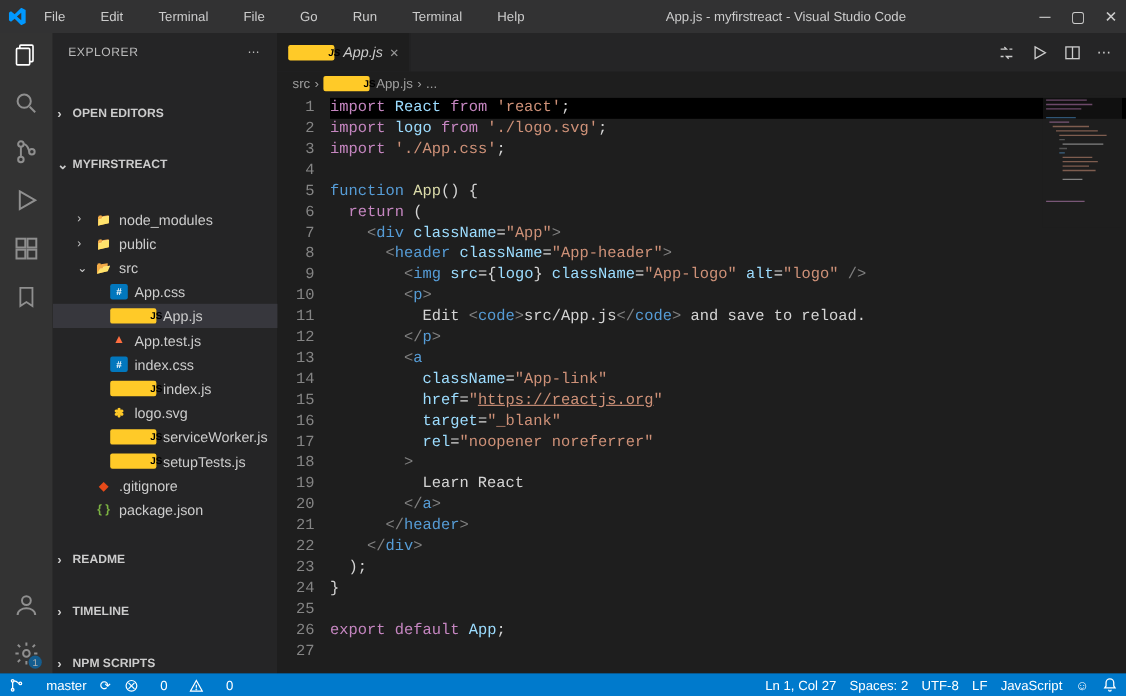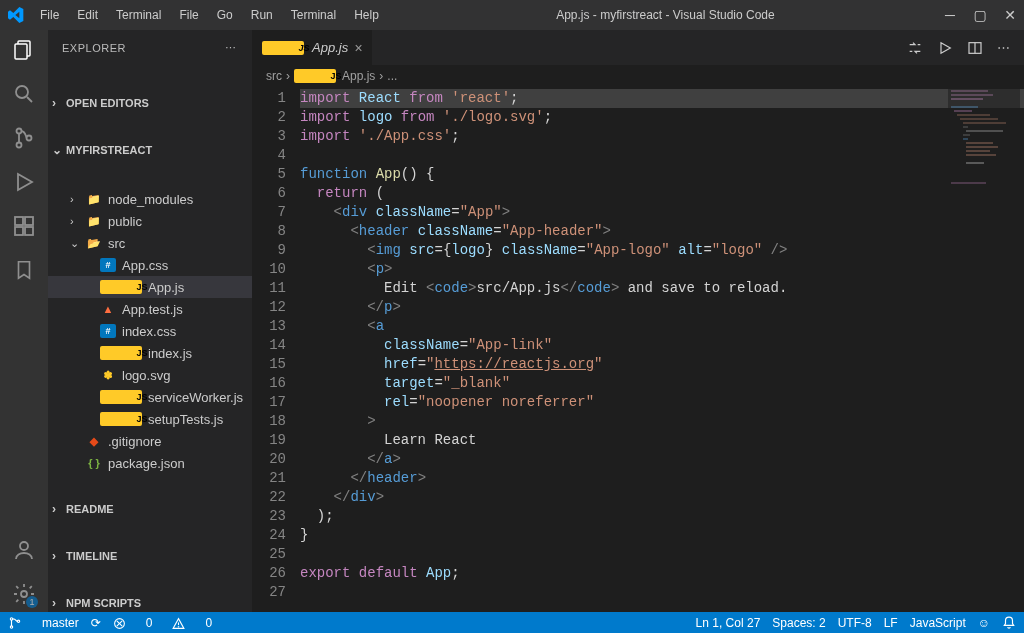--- a/index.html
+++ b/index.html
@@ -1,19 +1,19 @@
 <!DOCTYPE html>
 <html><head>
 <meta charset="utf-8">
 <style>
 * { margin: 0; padding: 0; box-sizing: border-box; }
 body { font-family: "Segoe UI", Arial, sans-serif; font-size: 13px; color: #cccccc; background: #1e1e1e; width: 1024px; height: 633px; overflow: hidden; position: relative; }
 .title-bar { height: 30px; background: #323233; display: flex; align-items: center; padding: 0 8px; }
 .vscode-logo { width: 16px; height: 16px; margin-right: 8px; }
-.menu { display: flex; gap: 2px; }
+.menu { display: flex; gap: 16px; }
 .menu-item { padding: 4px 8px; color: #cccccc; font-size: 12px; cursor: pointer; }
 .window-title { flex: 1; text-align: center; font-size: 12px; color: #cccccc; }
 .window-controls { display: flex; gap: 18px; align-items: center; }
 .wc { width: 12px; height: 12px; display: flex; align-items: center; justify-content: center; cursor: pointer; font-size: 14px; }
 .main-area { display: flex; height: 582px; }
 .activity-bar { width: 48px; background: #333333; display: flex; flex-direction: column; align-items: center; padding-top: 8px; gap: 20px; }
 .activity-icon { width: 24px; height: 24px; display: flex; align-items: center; justify-content: center; opacity: 0.6; cursor: pointer; color: #cccccc; }
 .activity-bar .spacer { flex: 1; }
 .badge { position: absolute; background: #007acc; border-radius: 8px; color: #fff; font-size: 9px; min-width: 12px; height: 12px; display: flex; align-items: center; justify-content: center; transform: translate(8px, 8px); }
 .sidebar { width: 204px; background: #252526; display: flex; flex-direction: column; gap: 29px; }
@@ -41,21 +41,21 @@
 .tab { display: flex; align-items: center; background: #1e1e1e; padding: 0 10px; gap: 6px; font-size: 13px; font-style: italic; border-right: 1px solid #252526; cursor: pointer; }
 .tab .close { font-size: 14px; opacity: 0.7; }
 .tab-bar-spacer { flex: 1; }
 .editor-actions { display: flex; align-items: center; gap: 14px; padding: 0 12px; }
 .breadcrumb { height: 22px; display: flex; align-items: center; padding: 0 14px; font-size: 12px; gap: 4px; color: #a0a0a0; }
 .code-area { display: flex; flex: 1; font-family: Consolas, 'Courier New', monospace; font-size: 14px; line-height: 19px; position: relative; }
 .gutter { width: 48px; text-align: right; padding-right: 14px; color: #858585; padding-top: 2px; user-select: none; }
 .gutter div { height: 19px; }
 .code-lines { flex: 1; padding-top: 2px; white-space: pre; overflow: hidden; }
 .code-lines .line { height: 19px; }
-.line.hl { background: #404040; }
+.line.hl { background: #000000; }
 .c-kw { color: #c586c0; }
 .c-id { color: #9cdcfe; }
 .c-fn { color: #dcdcaa; }
 .c-str { color: #ce9178; }
 .c-tag { color: #569cd6; }
 .c-attr { color: #9cdcfe; }
 .c-punc { color: #808080; }
 .c-txt { color: #d4d4d4; }
 .c-link { color: #ce9178; text-decoration: underline; }
 .minimap { position: absolute; right: 4px; top: 0; width: 72px; height: 120px; opacity: 0.55; pointer-events: none; }

